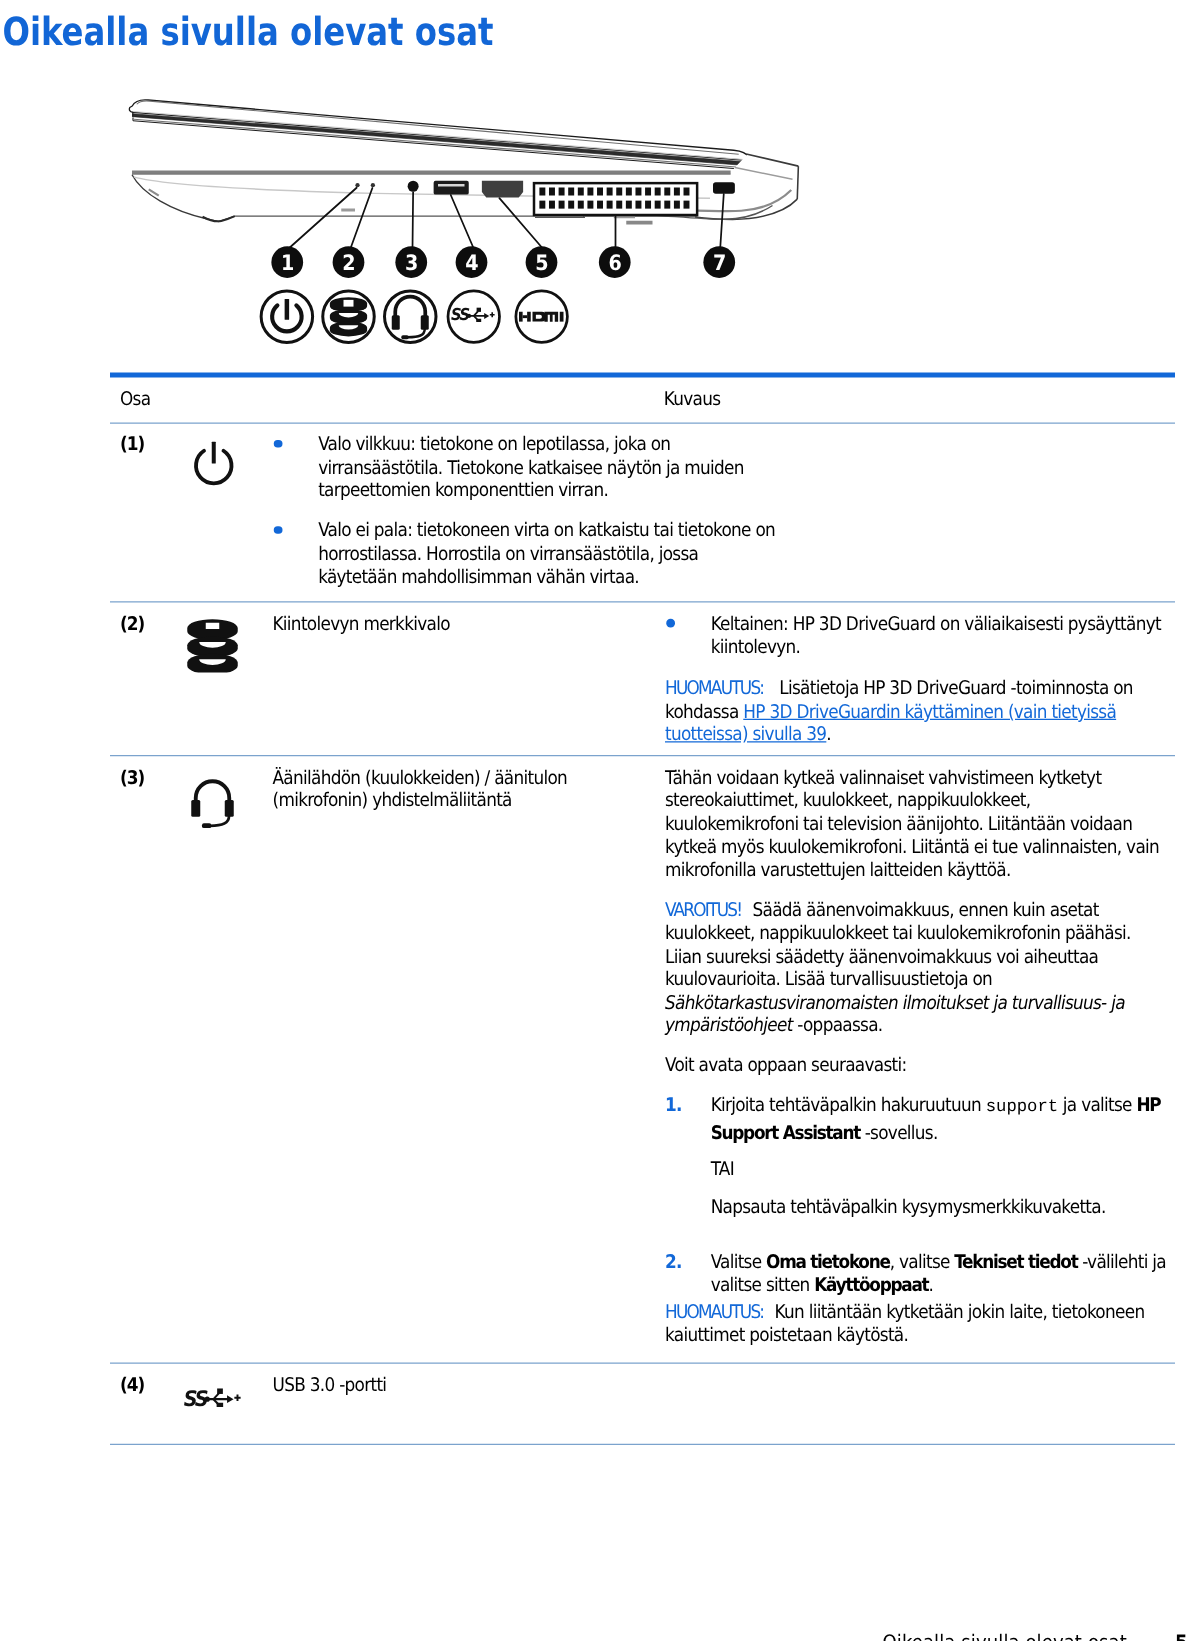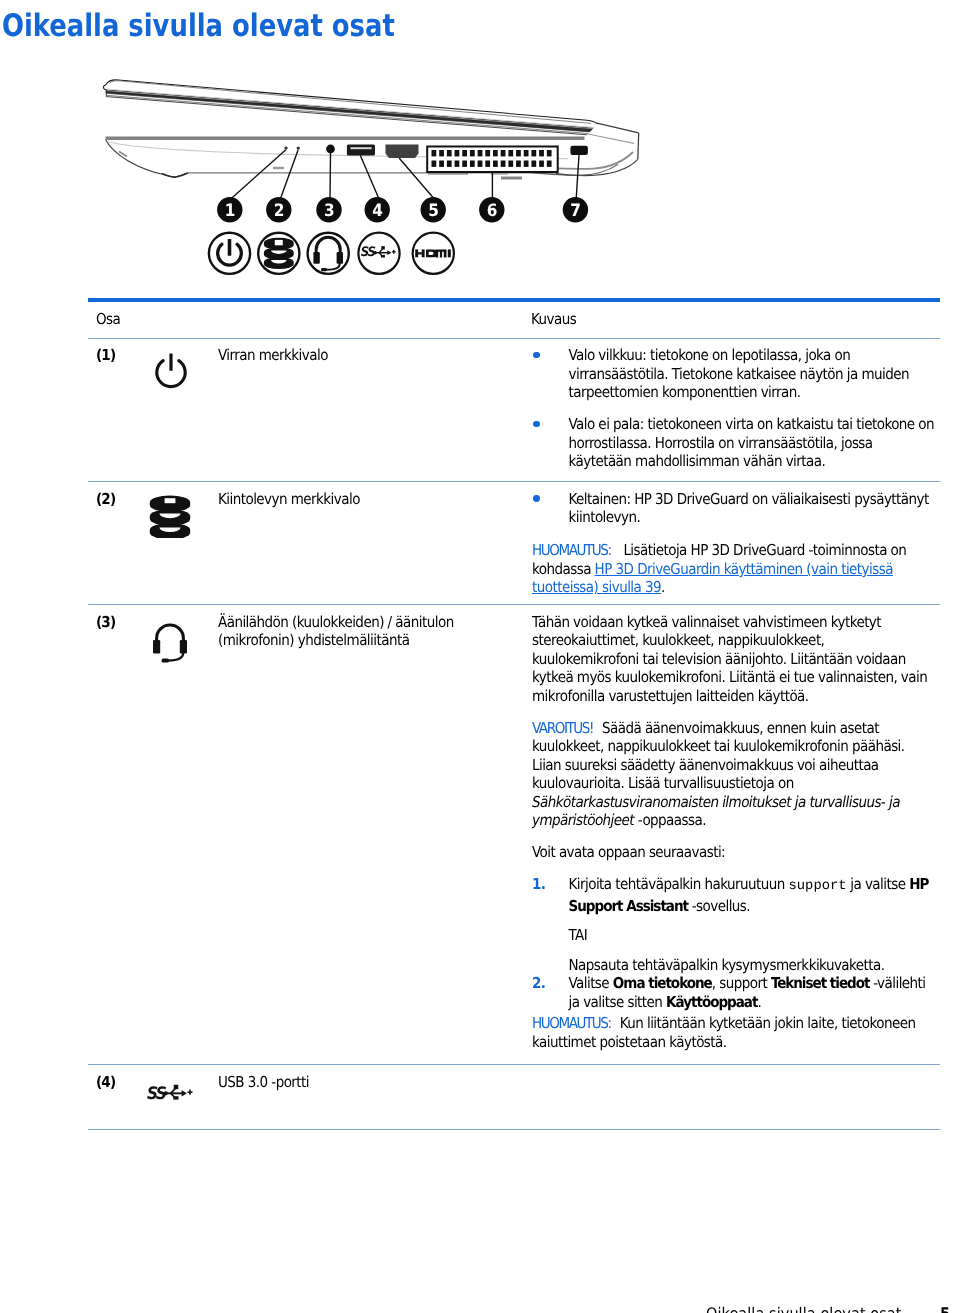--- a/index.html
+++ b/index.html
@@ -45,21 +45,21 @@
   a.lnk{color:#1268d8;text-decoration:underline;}
   .p{margin-top:13.6px;}
   .cdesc > div{padding-right:4px;}
   .note{margin-top:3px;}
   ul.b + .note{margin-top:14.8px;}
   .mono{font-family:"Liberation Mono","DejaVu Sans Mono",monospace;font-size:13.8px;letter-spacing:0;}
   em{font-style:italic;}
   b{font-weight:bold;letter-spacing:-1.0px;}
   .cnum{letter-spacing:-0.8px;}
   ol.steps{margin:13.6px 0 0 0;padding:0;list-style:none;counter-reset:st;}
-  ol.steps li{position:relative;padding-left:36.5px;margin-bottom:0;}
+  ol.steps li{position:relative;padding-left:36.5px;margin-bottom:26px;}
   ol.steps li:last-child{margin-bottom:0;}
   ol.steps li::before{counter-increment:st;content:counter(st) ".";position:absolute;left:0px;top:0;
     color:#1268d8;font-weight:bold;}
   ol.steps li .sub{margin-top:11.0px;}
 
   .footer{position:absolute;left:706px;top:1292px;width:260px;font-size:16px;letter-spacing:0.1px;white-space:nowrap;}
   .footer .pg{position:absolute;left:234px;top:0;font-weight:bold;}
 </style>
 </head>
 <body>
@@ -288,21 +288,20 @@
     <div class="rule-mid" data-name="table-header-rule"></div>
 
     <div class="trow" data-name="table-row-1">
       <div class="cnum" data-name="row-number">(1)</div>
       <div class="cico" data-name="row-icon-power">
         <svg style="margin-left:2px;margin-top:0px" width="42" height="42" viewBox="0 0 42 42" data-name="power-icon">
           <path d="M 13.2,10.6 A 14.2,14.2 0 1 0 28.8,10.6" fill="none" stroke="#111" stroke-width="3.1" stroke-linecap="round"></path>
           <rect x="19.4" y="3.4" width="3.2" height="17.4" rx="0.4" fill="#111"></rect>
         </svg>
       </div>
-      <div class="cname" data-name="row-name">Virran merkkivalo</div>
       <div class="cdesc" data-name="row-description">
         <ul class="b" data-name="bullet-list">
           <li data-name="list-item">Valo vilkkuu: tietokone on lepotilassa, joka on virransäästötila. Tietokone katkaisee näytön ja muiden tarpeettomien komponenttien virran.</li>
           <li data-name="list-item">Valo ei pala: tietokoneen virta on katkaistu tai tietokone on horrostilassa. Horrostila on virransäästötila, jossa käytetään mahdollisimman vähän virtaa.</li>
         </ul>
       </div>
     </div>
     <div class="rule-mid" data-name="row-separator"></div>
 
     <div class="trow" data-name="table-row-2">
@@ -352,21 +351,21 @@
           <span class="lbl" data-name="warning-label">VAROITUS!</span><span class="gap"> </span><span data-name="warning-text">Säädä äänenvoimakkuus, ennen kuin asetat kuulokkeet, nappikuulokkeet tai kuulokemikrofonin päähäsi. Liian suureksi säädetty äänenvoimakkuus voi aiheuttaa kuulovaurioita. Lisää turvallisuustietoja on </span><em data-name="warning-guide-title">Sähkötarkastusviranomaisten ilmoitukset ja turvallisuus- ja ympäristöohjeet</em><span data-name="warning-text-after"> -oppaassa.</span>
         </div>
         <div class="p" data-name="steps-intro">Voit avata oppaan seuraavasti:</div>
         <ol class="steps" data-name="steps-list">
           <li data-name="list-item">
             <span data-name="step-text"><span>Kirjoita tehtäväpalkin hakuruutuun </span><span class="mono" data-name="search-term">support</span><span> ja valitse </span><b>HP Support Assistant</b><span> -sovellus.</span></span>
             <div class="sub" data-name="step-alt-label">TAI</div>
             <div class="sub" data-name="step-alt-text">Napsauta tehtäväpalkin kysymysmerkkikuvaketta.</div>
           </li>
           <li data-name="list-item">
-            <span data-name="step-text"><span>Valitse </span><b>Oma tietokone</b><span>, support </span><b>Tekniset tiedot</b><span> -välilehti ja valitse sitten </span><b>Käyttöoppaat</b><span>.</span></span>
+            <span data-name="step-text"><span>Valitse </span><b>Oma tietokone</b><span>, valitse </span><b>Tekniset tiedot</b><span> -välilehti ja valitse sitten </span><b>Käyttöoppaat</b><span>.</span></span>
           </li>
         </ol>
         <div class="note" data-name="note-block">
           <span class="lbl" data-name="note-label">HUOMAUTUS:</span><span class="gap"> </span><span data-name="note-text">Kun liitäntään kytketään jokin laite, tietokoneen kaiuttimet poistetaan käytöstä.</span>
         </div>
       </div>
     </div>
     <div class="rule-mid" data-name="row-separator"></div>
 
     <div class="trow" data-name="table-row-4">

